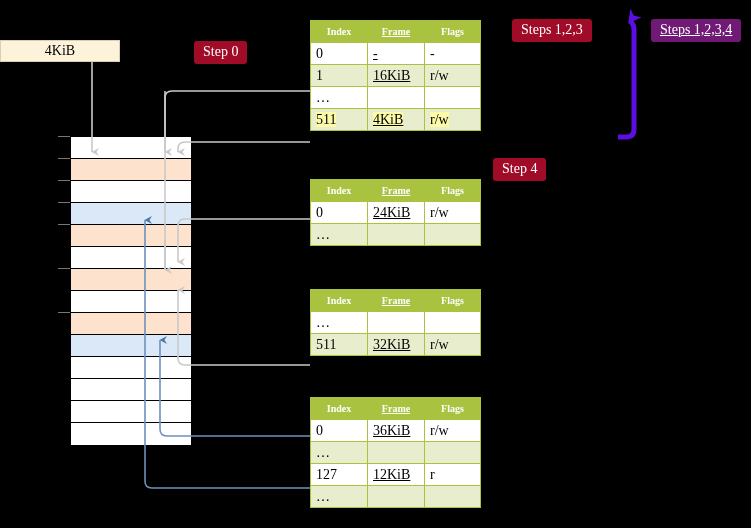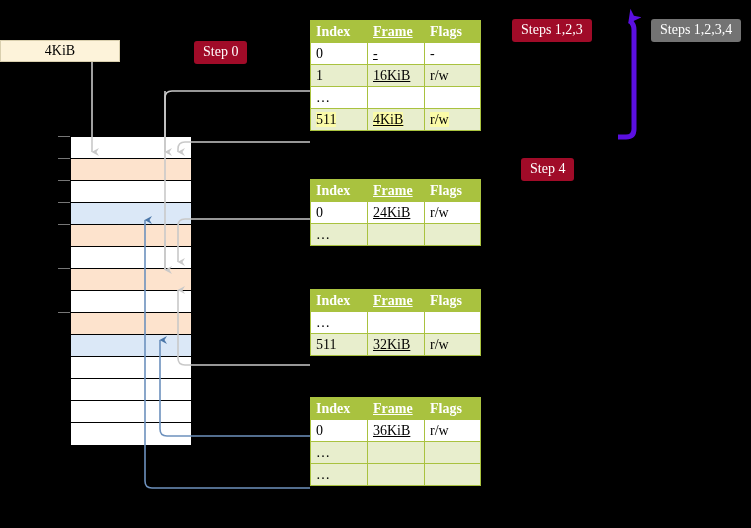--- a/index.html
+++ b/index.html
@@ -21,21 +21,21 @@
     position: absolute;
     color: #ffffff;
     font-family: "Liberation Serif", serif;
     font-size: 14px;
     line-height: 1;
     padding: 4px 9px 5px 9px;
     border-radius: 3px;
     white-space: nowrap;
   }
   .badge-crimson { background: #a00b28; }
-  .badge-violet  { background: #737373; }
+  .badge-violet  { background: #701a75; text-decoration: underline; }
 
   
   .memblock {
     position: absolute;
     background: #fdf3da;
     border: 1px solid #d9cfae;
     box-sizing: border-box;
     color: #000000;
     font-size: 14px;
     text-align: center;
@@ -60,21 +60,22 @@
     box-sizing: border-box;
     text-align: left;
     vertical-align: middle;
     overflow: hidden;
     white-space: nowrap;
   }
   .ptable th {
     background: #a9c23f;
     color: #ffffff;
     font-weight: bold;
-    font-size: 14px;
+    font-size: 10px;
+    text-align: center;
   }
   .ptable tr.alt td { background: #e8eecd; }
   .ptable tr.plain td { background: #ffffff; }
   .hl { background: #fbfba8; }
   .col-index { width: 57px; }
   .col-frame { width: 57px; text-decoration: underline; }
   .col-flags { width: 56px; }
 
   
   #memgrid {
@@ -174,21 +175,21 @@
 
     <path d="M618,137 L626,137 Q634,137 634,129 L634,30 Q634,24 630,21" stroke="#5b0fe0" stroke-width="5" fill="none" stroke-linecap="butt" marker-end="url(#aviolet)"></path>
   </svg>
 
   <div class="badge badge-crimson" style="left:194px; top:41px;">Step 0</div>
 
   <div class="badge badge-crimson" style="left:512px; top:19px;">Steps 1,2,3</div>
 
   <div class="badge badge-violet" style="left:651px; top:19px;">Steps 1,2,3,4</div>
 
-  <div class="badge badge-crimson" style="left:521px; top:158px;">Step 4</div>
+  <div class="badge badge-crimson" style="left:493px; top:158px;">Step 4</div>
 
 <div class="tick" style="left: 58px; top: 136px;"></div>
     <div class="tick" style="left: 58px; top: 158px;"></div>
     <div class="tick" style="left: 58px; top: 180px;"></div>
     <div class="tick" style="left: 58px; top: 202px;"></div>
     <div class="tick" style="left: 58px; top: 224px;"></div>
     <div class="tick" style="left: 58px; top: 268px;"></div>
     <div class="tick" style="left: 58px; top: 312px;"></div>
     <table class="ptable" style="left: 310px; top: 20px;">
       <thead>
@@ -275,20 +276,25 @@
         <tr class="plain">
           <td class="col-index">0</td>
           <td class="col-frame">36KiB</td>
           <td class="col-flags">r/w</td>
         </tr>
         <tr class="alt">
           <td class="col-index">…</td>
           <td class="col-frame"></td>
           <td class="col-flags"></td>
         </tr>
+        <tr class="plain">
+          <td class="col-index">127</td>
+          <td class="col-frame">12KiB</td>
+          <td class="col-flags">r</td>
+        </tr>
         <tr class="alt">
           <td class="col-index">…</td>
           <td class="col-frame"></td>
           <td class="col-flags"></td>
         </tr>
       </tbody>
     </table>
   </div>
 
 </body></html>

